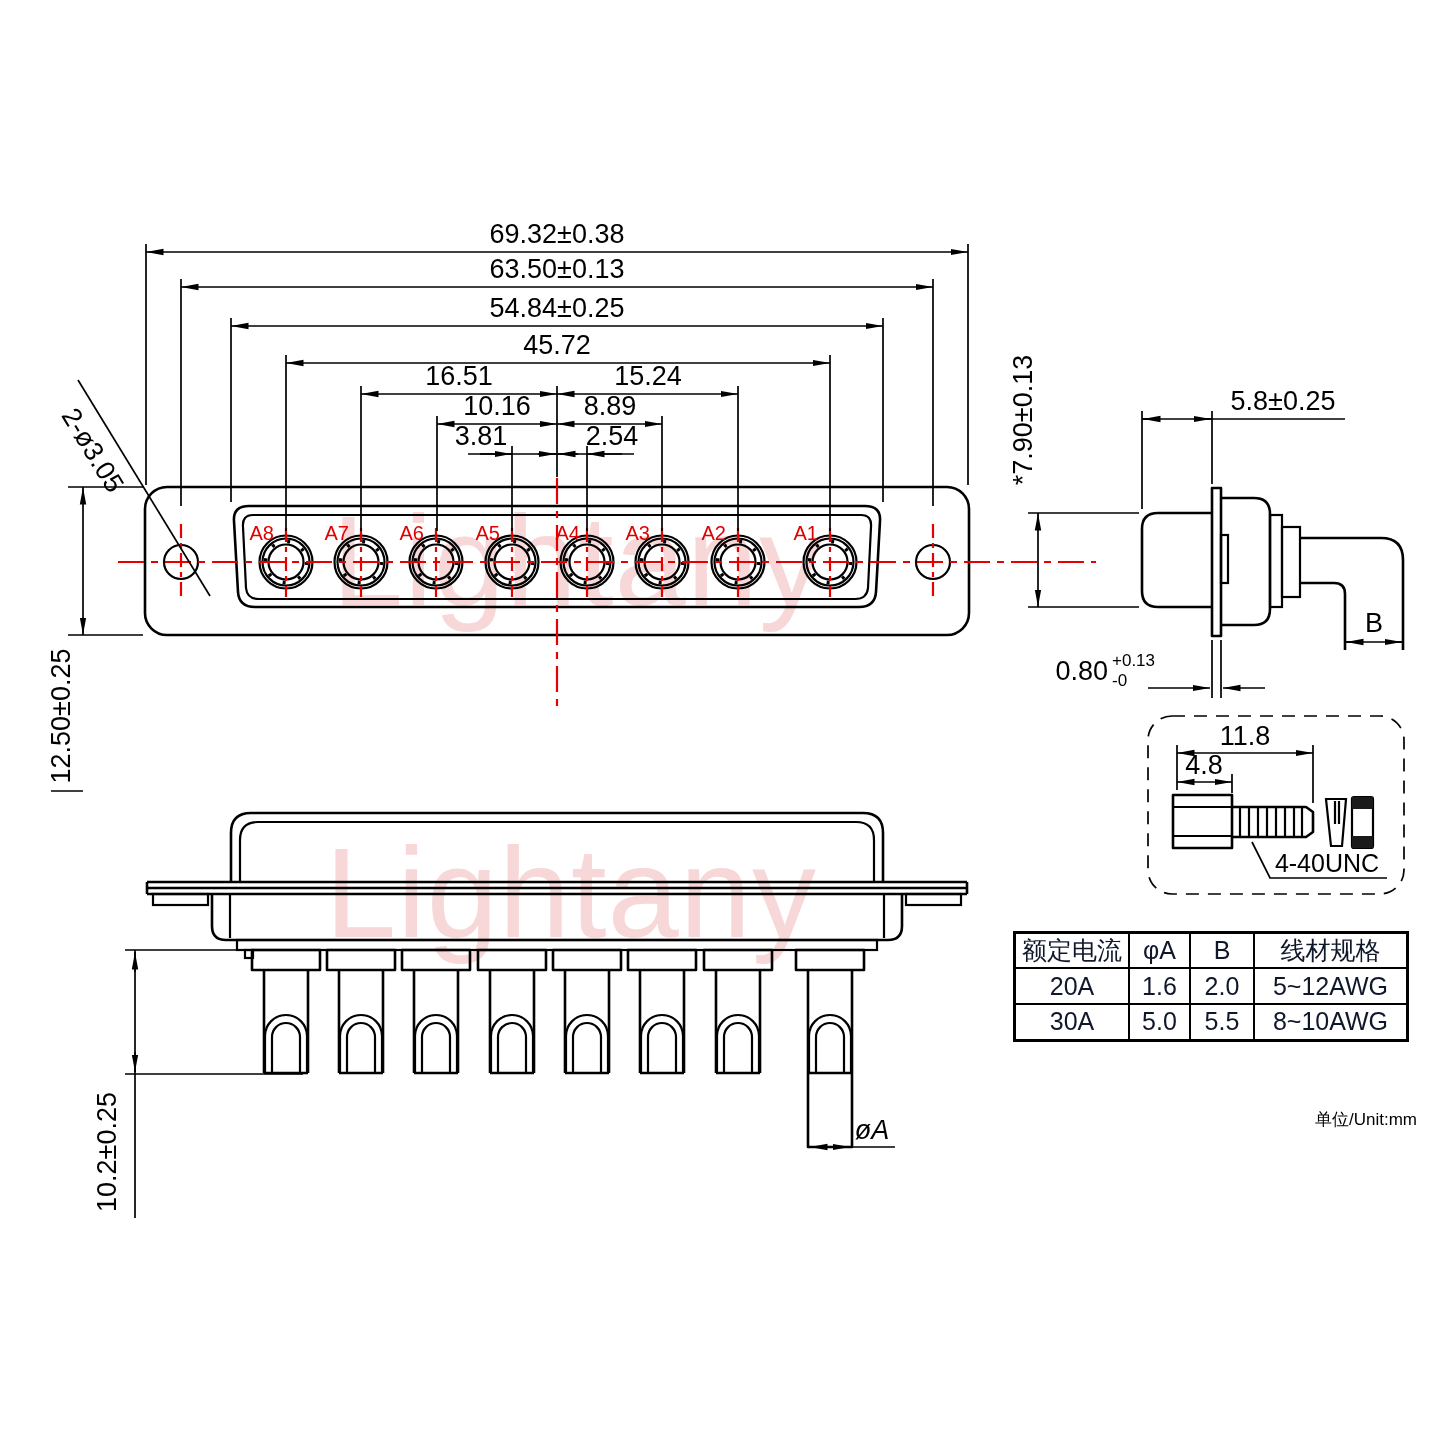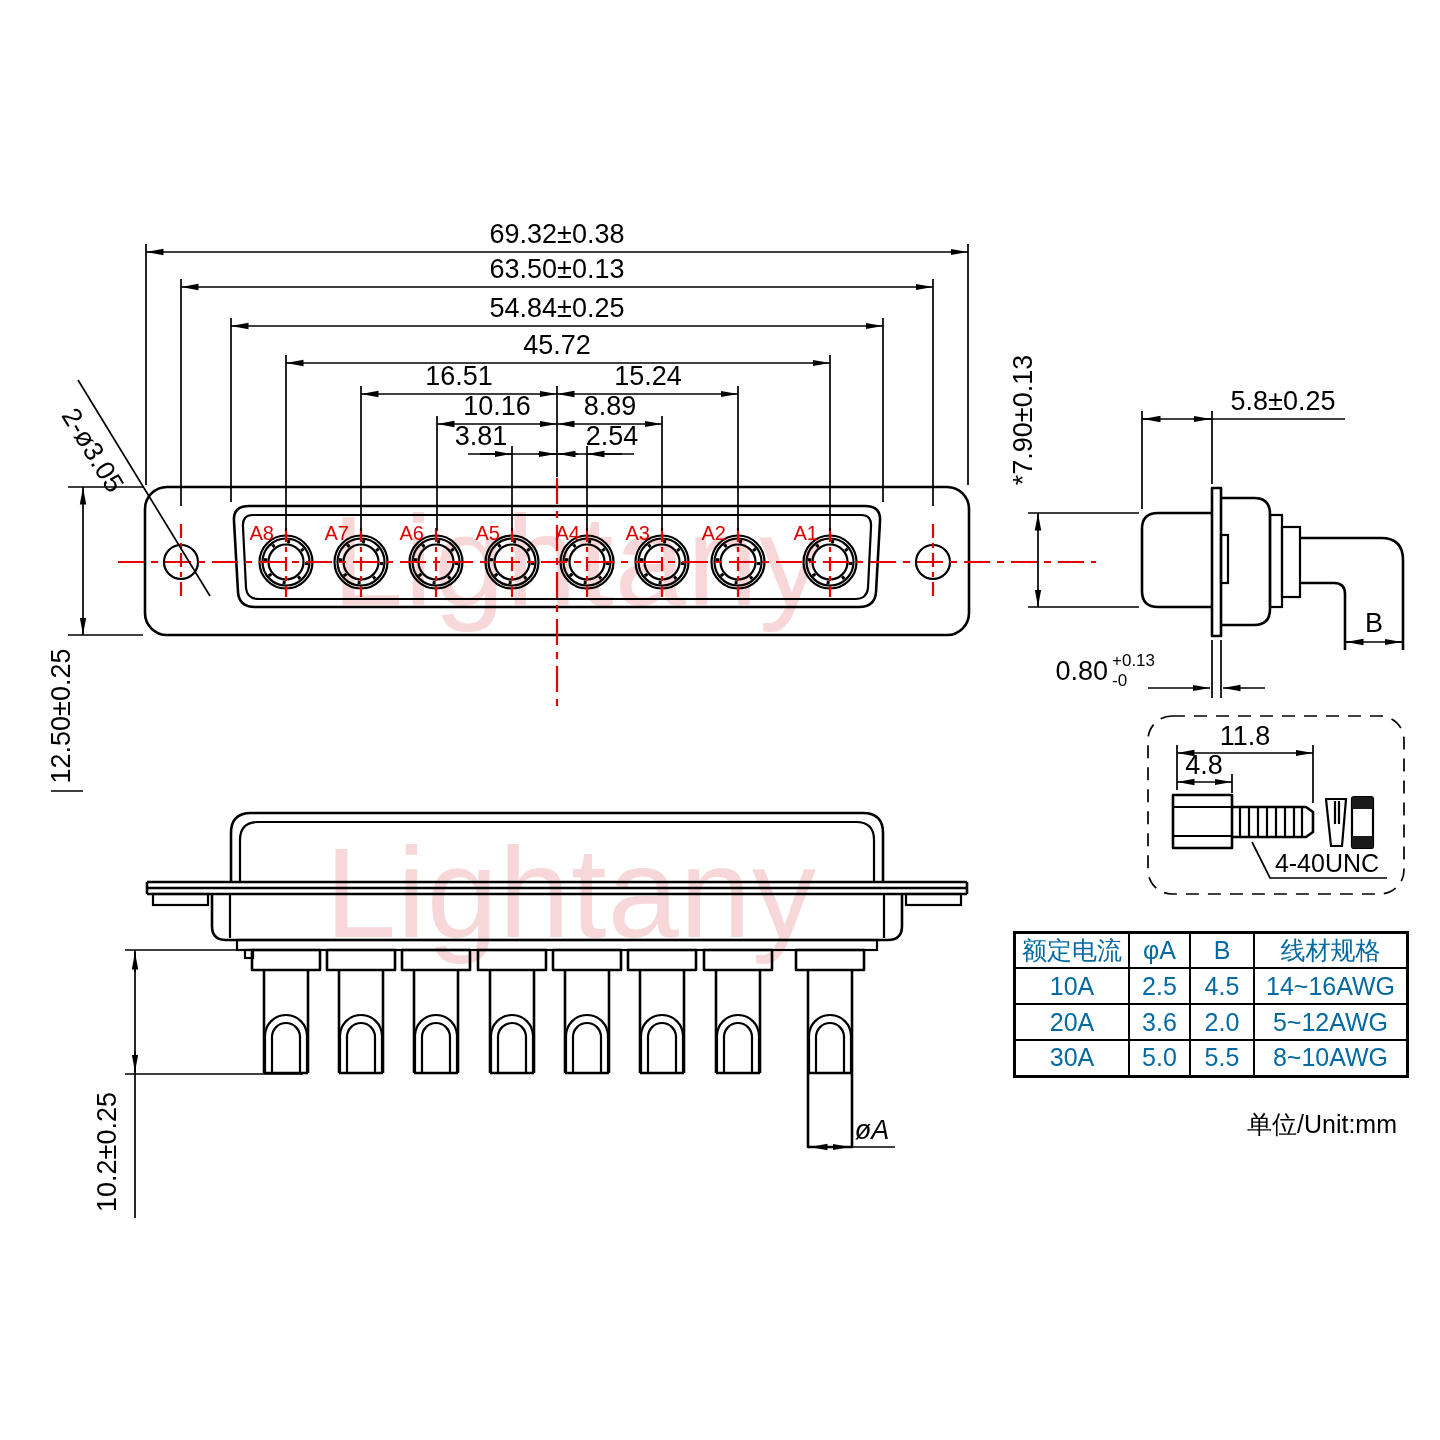--- a/index.html
+++ b/index.html
@@ -12,26 +12,26 @@
   .pinlbl{font-size:20px;fill:#e00000;}
   .wm{font-size:128px;fill:#f2bdbd;opacity:.6;letter-spacing:1px;}
   .outline{stroke:#000;stroke-width:2.6;fill:none;stroke-linejoin:round;}
   .outline2{stroke:#000;stroke-width:2.2;fill:none;}
   .thin{stroke:#000;stroke-width:1.7;fill:none;}
   .red{stroke:#e80000;stroke-width:2.2;fill:none;}
   
   #spec-table{position:absolute;left:1013px;top:931px;border-collapse:collapse;
               table-layout:fixed;}
   #spec-table td,#spec-table th{border:2px solid #000;text-align:center;vertical-align:middle;
-              font-size:25px;font-weight:normal;padding:0;color:#0369a1;background:transparent;}
+              font-size:25px;font-weight:normal;padding:0;color:#0f172a;background:transparent;}
   #spec-table{border:3px solid #000;}
   #spec-table .c0{width:112px;} #spec-table .c1{width:59px;}
   #spec-table .c2{width:62px;} #spec-table .c3{width:151px;margin-top:13px;}
   #spec-table thead tr{height:28px;} #spec-table tbody tr{height:36px;}
-  #unit-note{position:absolute;right:43px;top:1108px;font-size:25px;color:#000;}
+  #unit-note{position:absolute;right:23px;top:1108px;font-size:17px;color:#000;}
 </style>
 </head>
 <body>
 
 <div id="stage">
 <svg id="drawing" width="1440" height="1440" viewBox="0 0 1440 1440">
   <defs>
     <marker id="ar" markerUnits="userSpaceOnUse" markerWidth="20" markerHeight="9" refX="17.5" refY="4" orient="auto-start-reverse">
       <path d="M0,0.8 L17.5,4 L0,7.2 Z" fill="#000"></path>
     </marker>
@@ -218,28 +218,22 @@
   <thead>
     <tr>
       <th class="c0">额定电流</th>
       <th class="c1">φA</th>
       <th class="c2">B</th>
       <th class="c3">线材规格</th>
     </tr>
   </thead>
   <tbody>
     <tr>
-      <td>10A</td>
-      <td>2.5</td>
-      <td>4.5</td>
-      <td>14~16AWG</td>
-    </tr>
-    <tr>
       <td>20A</td>
-      <td>3.6</td>
+      <td>1.6</td>
       <td>2.0</td>
       <td>5~12AWG</td>
     </tr>
     <tr>
       <td>30A</td>
       <td>5.0</td>
       <td>5.5</td>
       <td>8~10AWG</td>
     </tr>
   </tbody>

